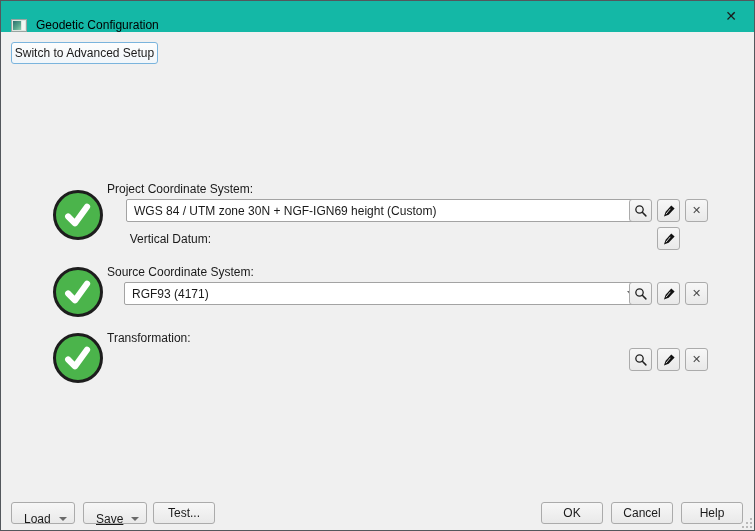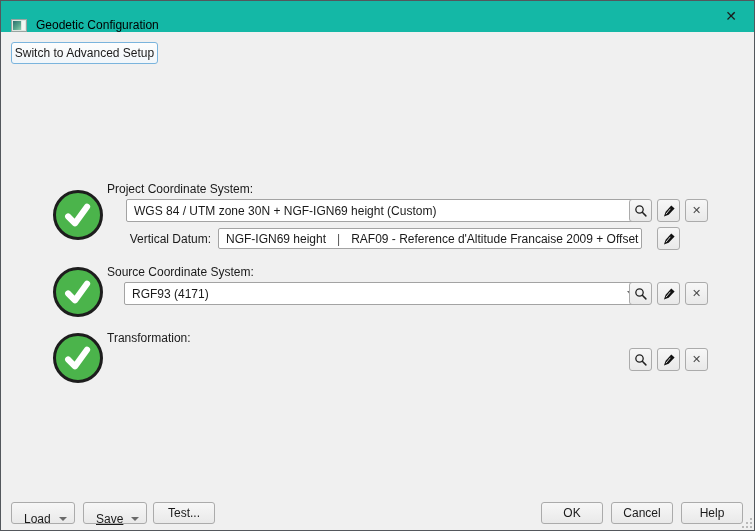--- a/index.html
+++ b/index.html
@@ -112,25 +112,20 @@
     <svg width="14" height="14" viewBox="0 0 16 16">
       <path d="M2.2 14.2 L4.2 8.8 L10.6 1.8 L14.4 5.2 L7.6 12.2 Z" fill="#111"></path>
       <line x1="4.6" y1="11.6" x2="9.5" y2="5.5" stroke="#fff" stroke-width="0.9"></line>
     </svg>
   </button>
   <button class="btn icon-btn" style="left:684px; top:198px;">
     <span class="clear-glyph">✕</span>
   </button>
 
   <div class="field-label" style="left:106px; top:231px; width:88px; text-align:right;margin-left:16px;">Vertical Datum:</div>
-  <div class="text-field" style="left:198px; top:227px; width:424px; height:21px;">
-    <span>NGF-IGN69 height</span>
-    <span style="margin:0 11px; color:#555;">|</span>
-    <span>RAF09 - Reference d'Altitude Francaise 2009 + Offset</span>
-  </div>
   <button class="btn icon-btn" style="left:656px; top:226px;">
     <svg width="14" height="14" viewBox="0 0 16 16">
       <path d="M2.2 14.2 L4.2 8.8 L10.6 1.8 L14.4 5.2 L7.6 12.2 Z" fill="#111"></path>
       <line x1="4.6" y1="11.6" x2="9.5" y2="5.5" stroke="#fff" stroke-width="0.9"></line>
     </svg>
   </button>
 
   <div class="status-circle" style="top:266px;">
     <svg width="38" height="38" viewBox="0 0 50 50">
       <path d="M12 27 L21 36 L37 14" fill="none" stroke="#ffffff" stroke-width="8" stroke-linecap="round" stroke-linejoin="round"></path>

